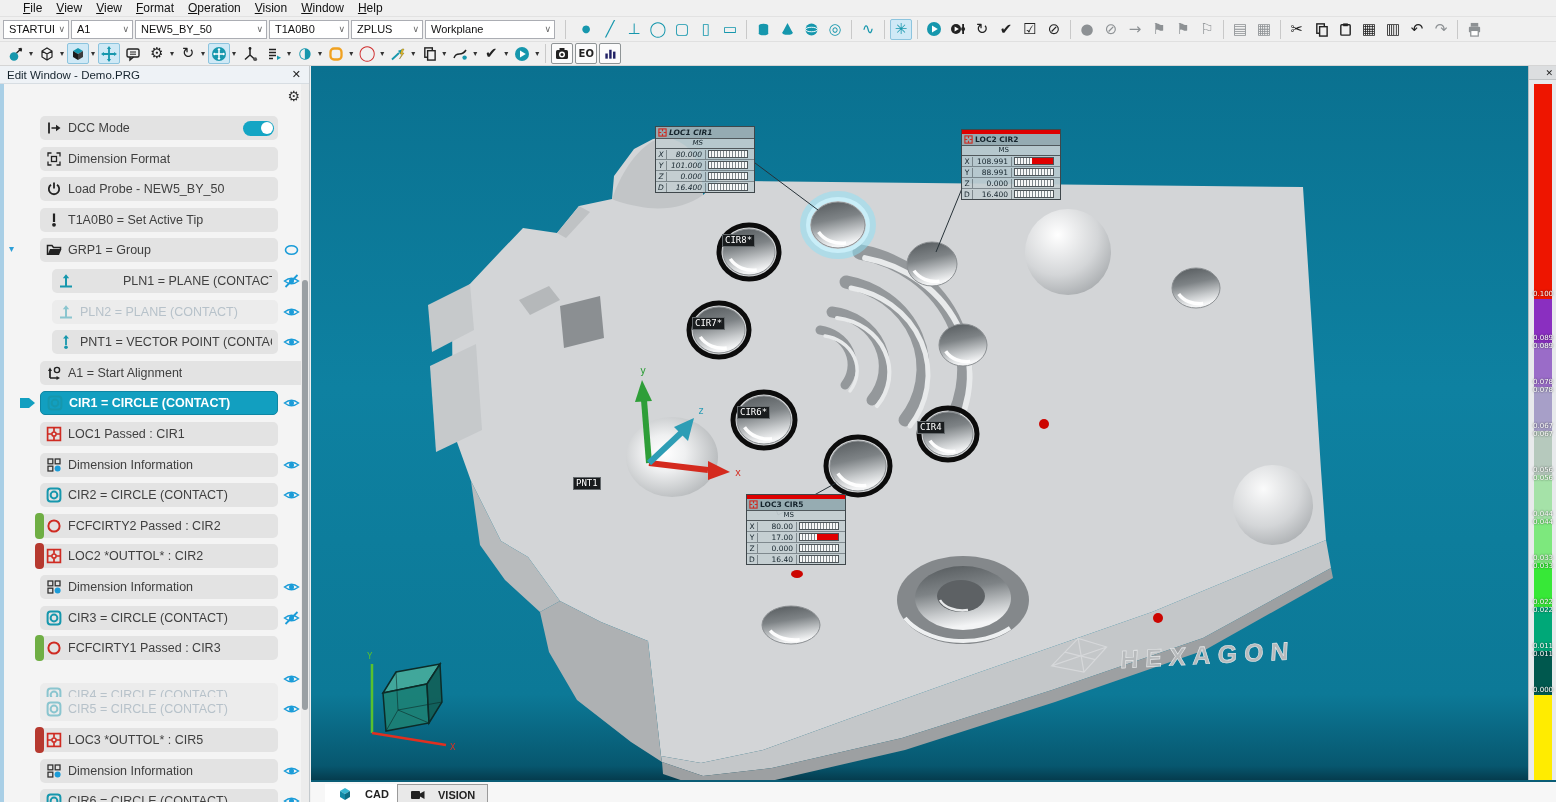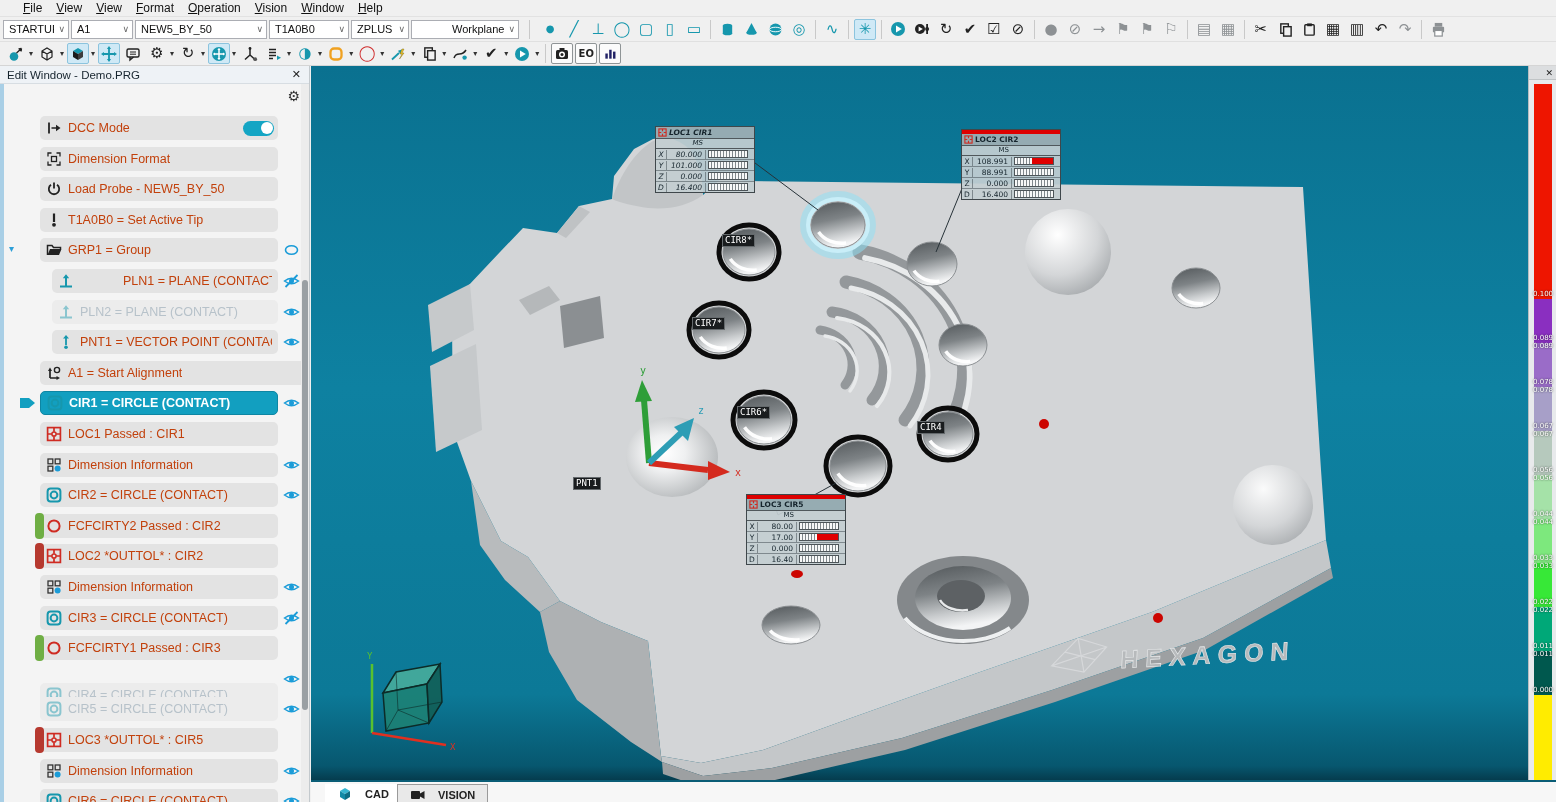--- a/index.html
+++ b/index.html
@@ -34,21 +34,21 @@
     border-right:1px solid #c3c9cd;box-sizing:border-box;overflow:hidden}
   #sidebar .edge{position:absolute;left:0;top:0;width:4px;height:100%;background:#a9cfe6}
   #sb-header{position:absolute;left:0;top:0;width:100%;height:18px;background:#eef2f6;
     border-bottom:1px solid #d7dde2;display:flex;align-items:center;justify-content:space-between;
     padding:0 8px 0 7px;box-sizing:border-box}
   #sb-title{font-size:11.5px;color:#16242e}
   #sb-close{font-size:11px;color:#222;font-family:"DejaVu Sans",sans-serif;cursor:default}
   #sb-gear{position:absolute;right:9px;top:22px;font-size:14px;color:#333;font-family:"DejaVu Sans",sans-serif}
   .sb-item{position:absolute;height:24px;border-radius:5px;background:#e3e3e3;display:flex;align-items:center;
     padding:0 6px;box-sizing:border-box;overflow:hidden;white-space:nowrap;cursor:default}
-  .sb-item .lbl{font-size:12.5px;color:#c2410c;margin-left:6px;overflow:hidden}
+  .sb-item .lbl{font-size:12.5px;color:#404040;margin-left:6px;overflow:hidden}
   .sb-item.sel{background:#129fc0;border:1px solid #0e86a3}
   .sb-item.sel .lbl{color:#fff;font-weight:bold}
   .sb-item.faded{background:#ececec}
   .sb-item.faded .lbl{color:#b7c2ca}
   .sb-item.faded .sbic{opacity:.45}
   .sbic{width:16px;height:16px;flex:none}
   .leftbar{position:absolute;width:9px;height:26px;border-radius:4px}
   .lb-green{background:#6fae44}.lb-red{background:#b6392f}
   .sb-eye{position:absolute;left:283px;width:17px;height:14px}
   .sb-caret{position:absolute;left:9px;font-size:10px;color:#2d9fd8;font-family:"DejaVu Sans",sans-serif}
@@ -122,25 +122,25 @@
       <span class="cc">∨</span>
     </span>
     <span class="combo" style="width: 132px;">
       <span class="cv">NEW5_BY_50</span>
       <span class="cc">∨</span>
     </span>
     <span class="combo" style="width: 80px;">
       <span class="cv">T1A0B0</span>
       <span class="cc">∨</span>
     </span>
-    <span class="combo" style="width: 58px;">
+    <span class="combo" style="width: 72px;">
       <span class="cv">ZPLUS</span>
       <span class="cc">∨</span>
     </span>
-    <span class="combo" style="width: 108px; justify-content: flex-end;">
+    <span class="combo" style="width: 130px;">
       <span class="cv">Workplane</span>
       <span class="cc">∨</span>
     </span>
     <span class="tsep" style="margin: 0px 8px;"></span>
     <span class="tbicon c-teal small">●</span>
     <span class="tbicon c-teal">╱</span>
     <span class="tbicon c-teal">⊥</span>
     <span class="tbicon c-teal">◯</span>
     <span class="tbicon c-teal">▢</span>
     <span class="tbicon c-teal">▯</span>

